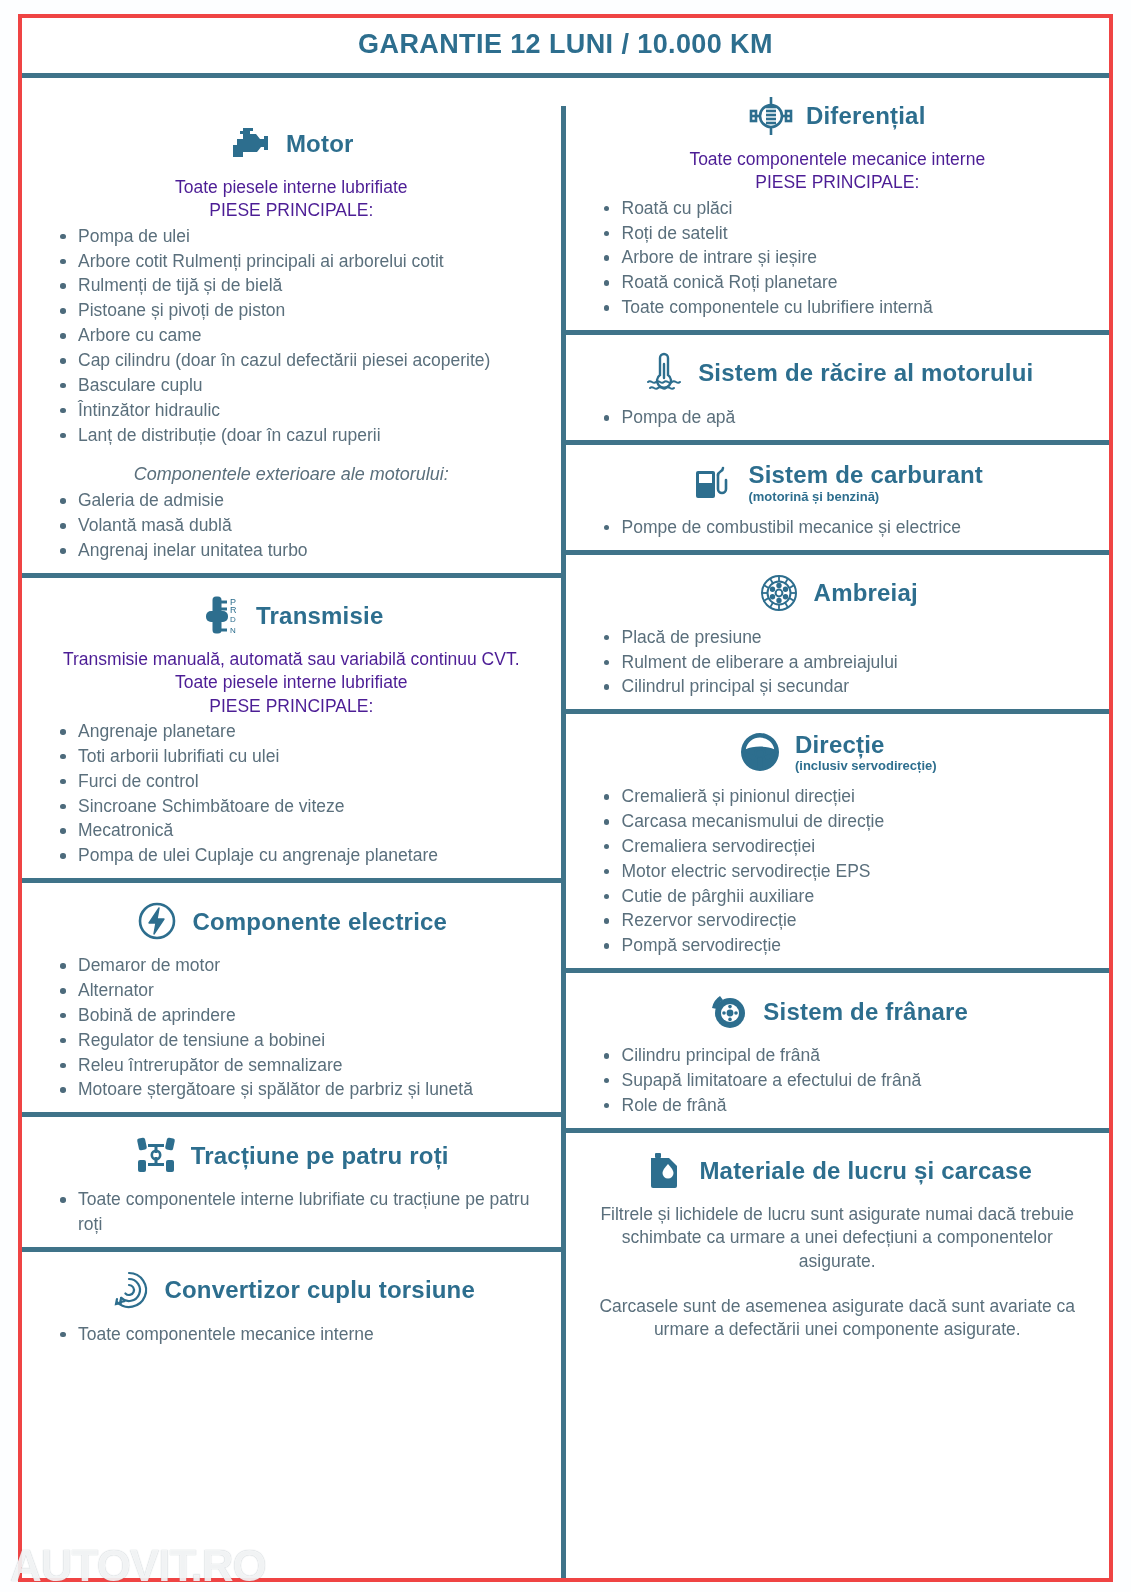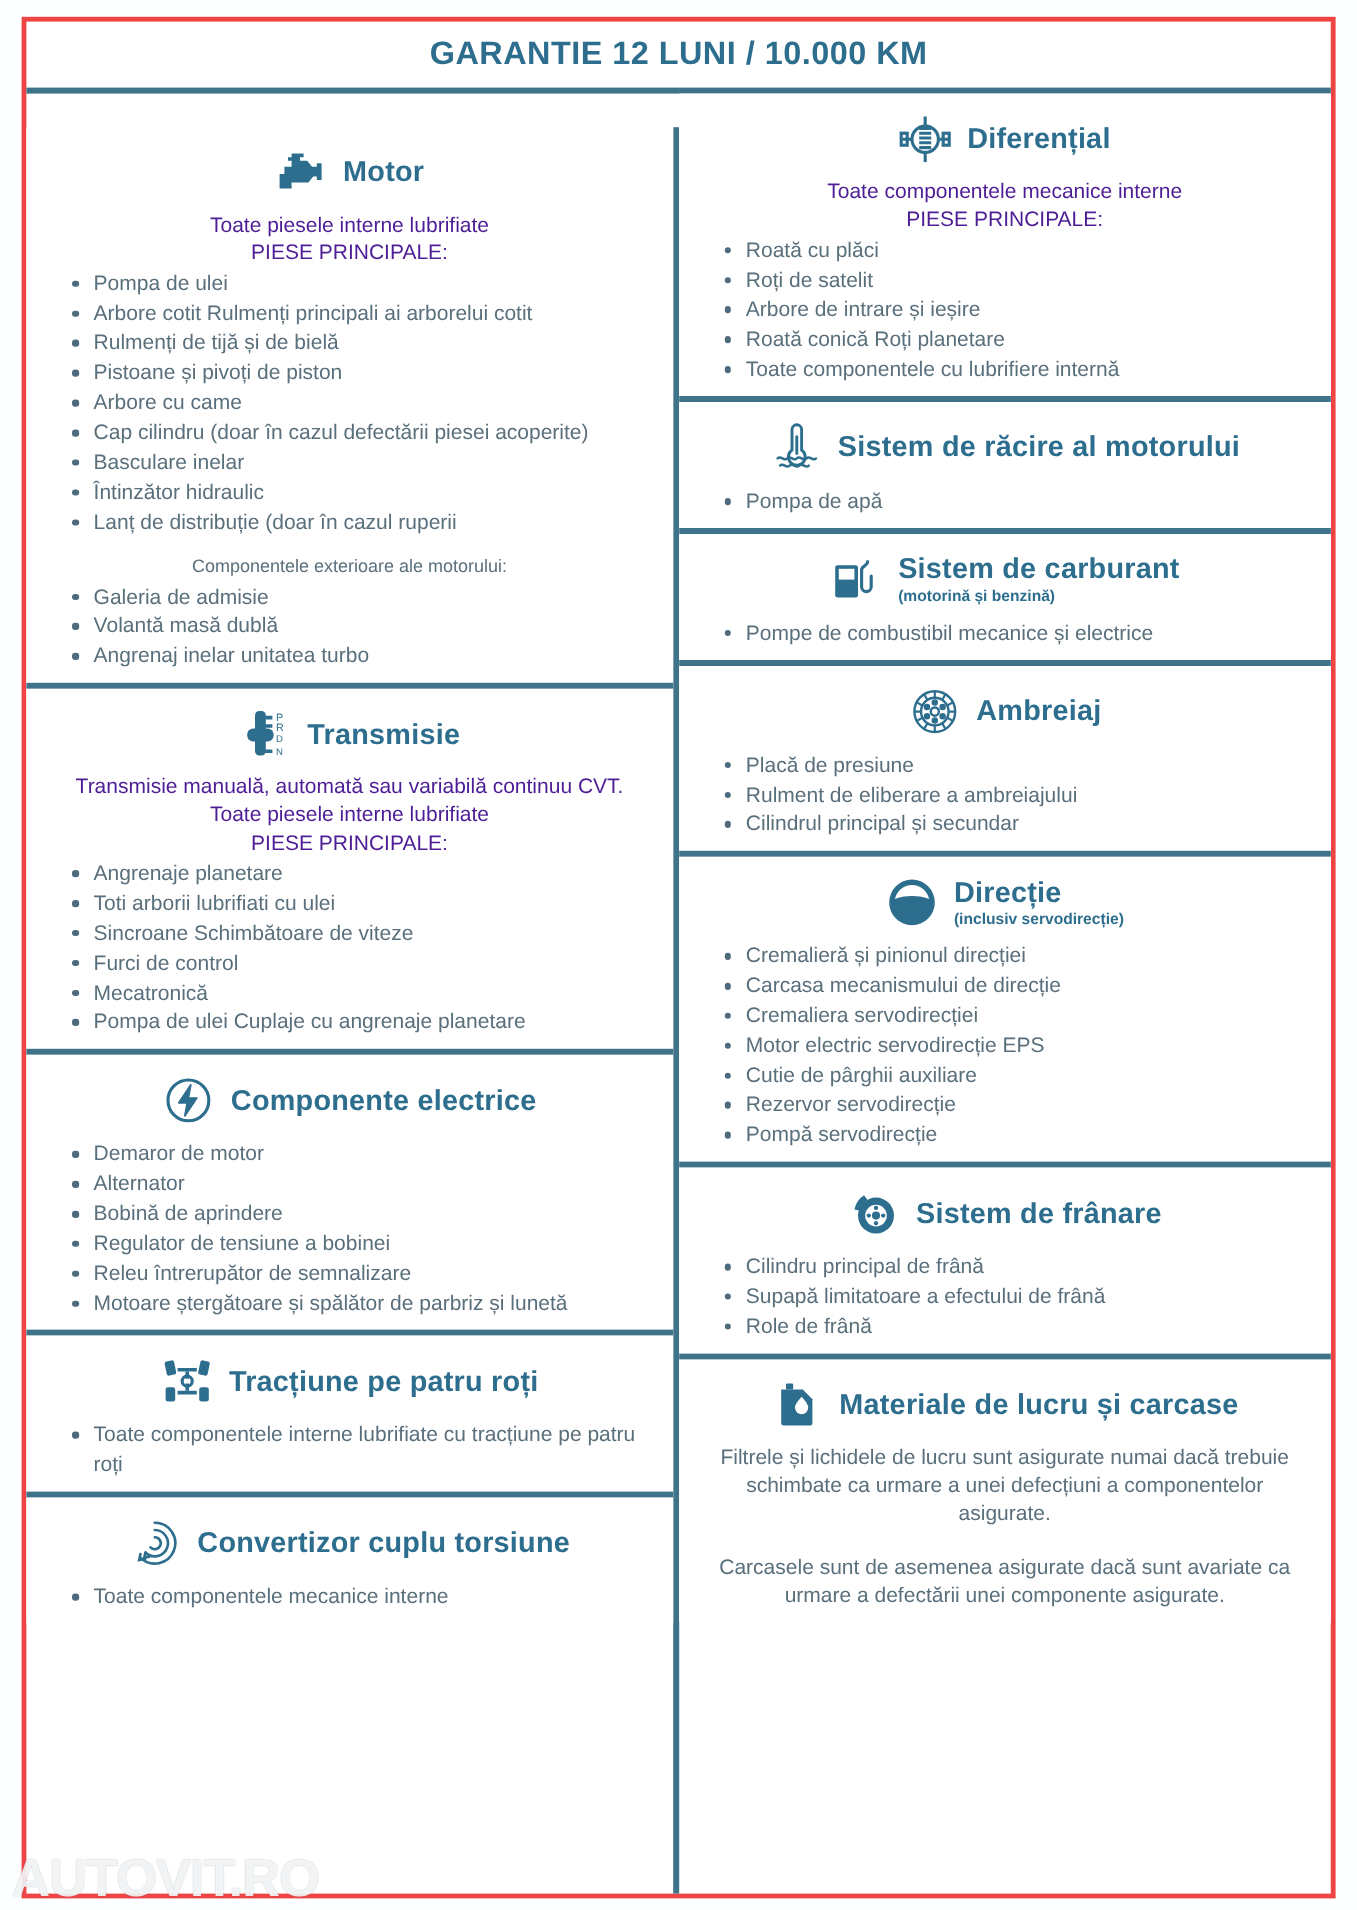--- a/index.html
+++ b/index.html
@@ -118,23 +118,24 @@
   .intro{
     text-align:center;
     color:#4c1d95;
     font-size:17.5px;
     line-height:1.28;
     margin:0 4px 1px 4px;
   }
   .subhead{
     text-align:center;
     color:#5a6f7c;
-    font-size:15px;
+    font-size:18px;
     line-height:1.28;
     margin:16px 4px 1px 4px;
+    font-style:italic;
   }
 
   ul.items{
     list-style:none;
     margin:2px 0 0 0;
     padding:0 0 0 18px;
   }
   ul.items li{
     position:relative;
     color:#5a6f7c;
@@ -203,21 +204,21 @@
             </div>
             <div class="intro">Toate piesele interne lubrifiate</div>
             <div class="intro">PIESE PRINCIPALE:</div>
             <ul class="items">
               <li>Pompa de ulei</li>
               <li>Arbore cotit Rulmenți principali ai arborelui cotit</li>
               <li>Rulmenți de tijă și de bielă</li>
               <li>Pistoane și pivoți de piston</li>
               <li>Arbore cu came</li>
               <li>Cap cilindru (doar în cazul defectării piesei acoperite)</li>
-              <li>Basculare inelar</li>
+              <li>Basculare cuplu</li>
               <li>Întinzător hidraulic</li>
               <li>Lanț de distribuție (doar în cazul ruperii</li>
             </ul>
             <div class="subhead">Componentele exterioare ale motorului:</div>
             <ul class="items">
               <li>Galeria de admisie</li>
               <li>Volantă masă dublă</li>
               <li>Angrenaj inelar unitatea turbo</li>
             </ul>
           </div>
@@ -239,22 +240,22 @@
               <div class="card-title-wrap">
                 <div class="card-title">Transmisie</div>
               </div>
             </div>
             <div class="intro">Transmisie manuală, automată sau variabilă continuu CVT.</div>
             <div class="intro">Toate piesele interne lubrifiate</div>
             <div class="intro">PIESE PRINCIPALE:</div>
             <ul class="items">
               <li>Angrenaje planetare</li>
               <li>Toti arborii lubrifiati cu ulei</li>
+              <li>Furci de control</li>
               <li>Sincroane Schimbătoare de viteze</li>
-              <li>Furci de control</li>
               <li>Mecatronică</li>
               <li>Pompa de ulei Cuplaje cu angrenaje planetare</li>
             </ul>
           </div>
           <div class="card">
             <div class="card-head">
               <span class="card-icon">
                 <svg width="42" height="42" viewBox="0 0 42 42" fill="none" stroke="currentColor" stroke-width="2.6">
                   <circle cx="21" cy="21" r="17"></circle>
                   <path d="M23 8 L13 23 h7 l-2 11 10-15 h-7z" fill="currentColor" stroke="currentColor" stroke-width="1.4" stroke-linejoin="round"></path>

